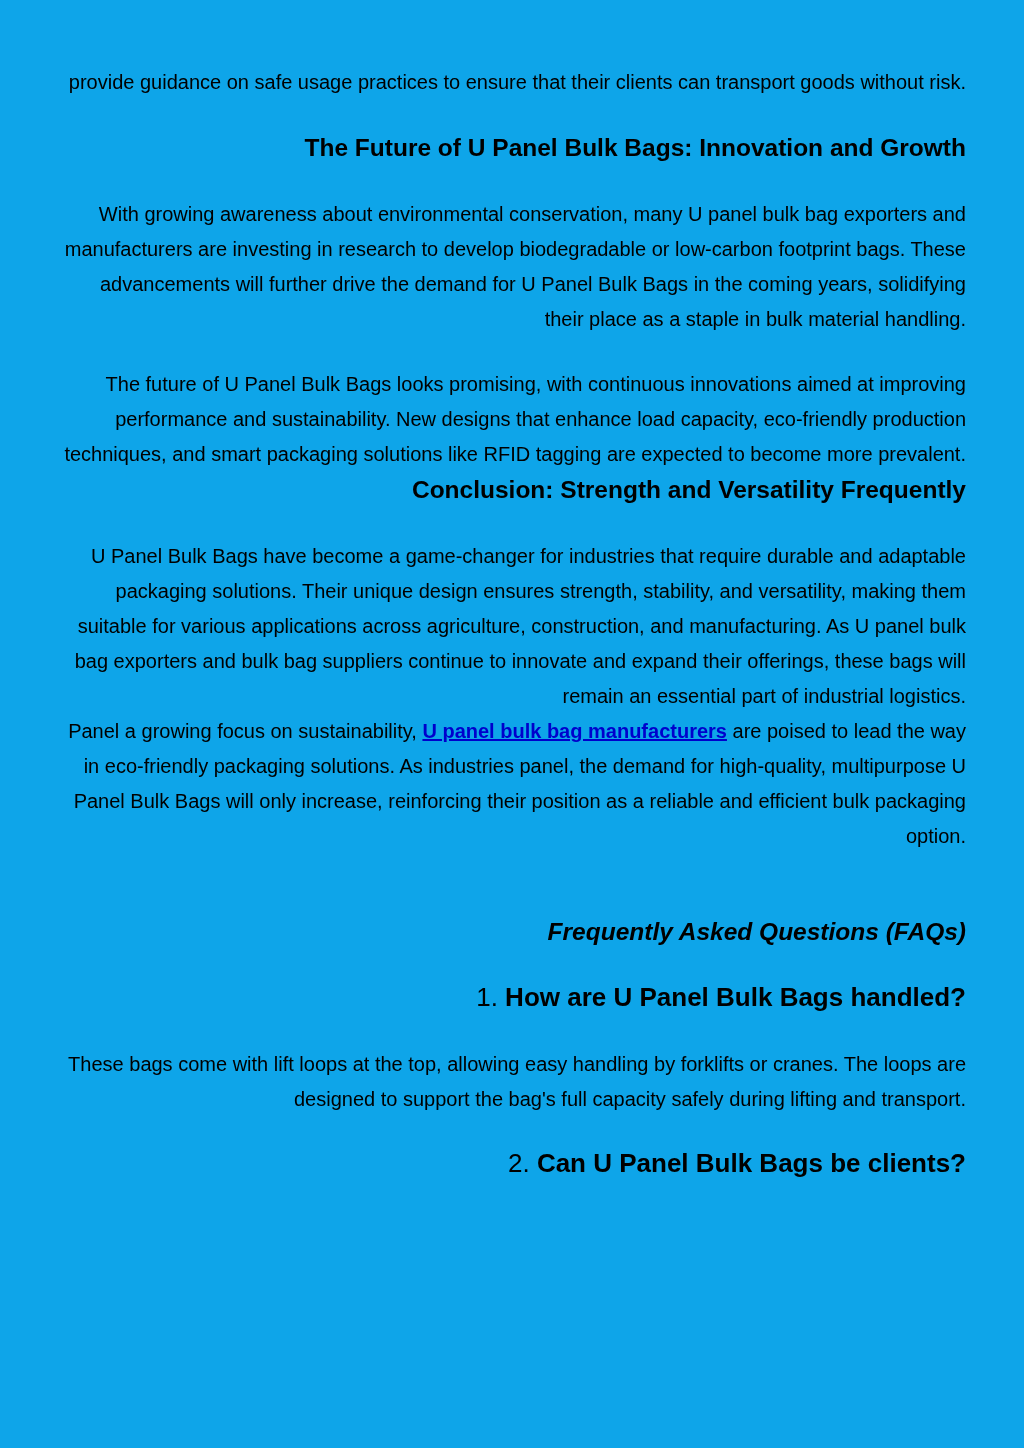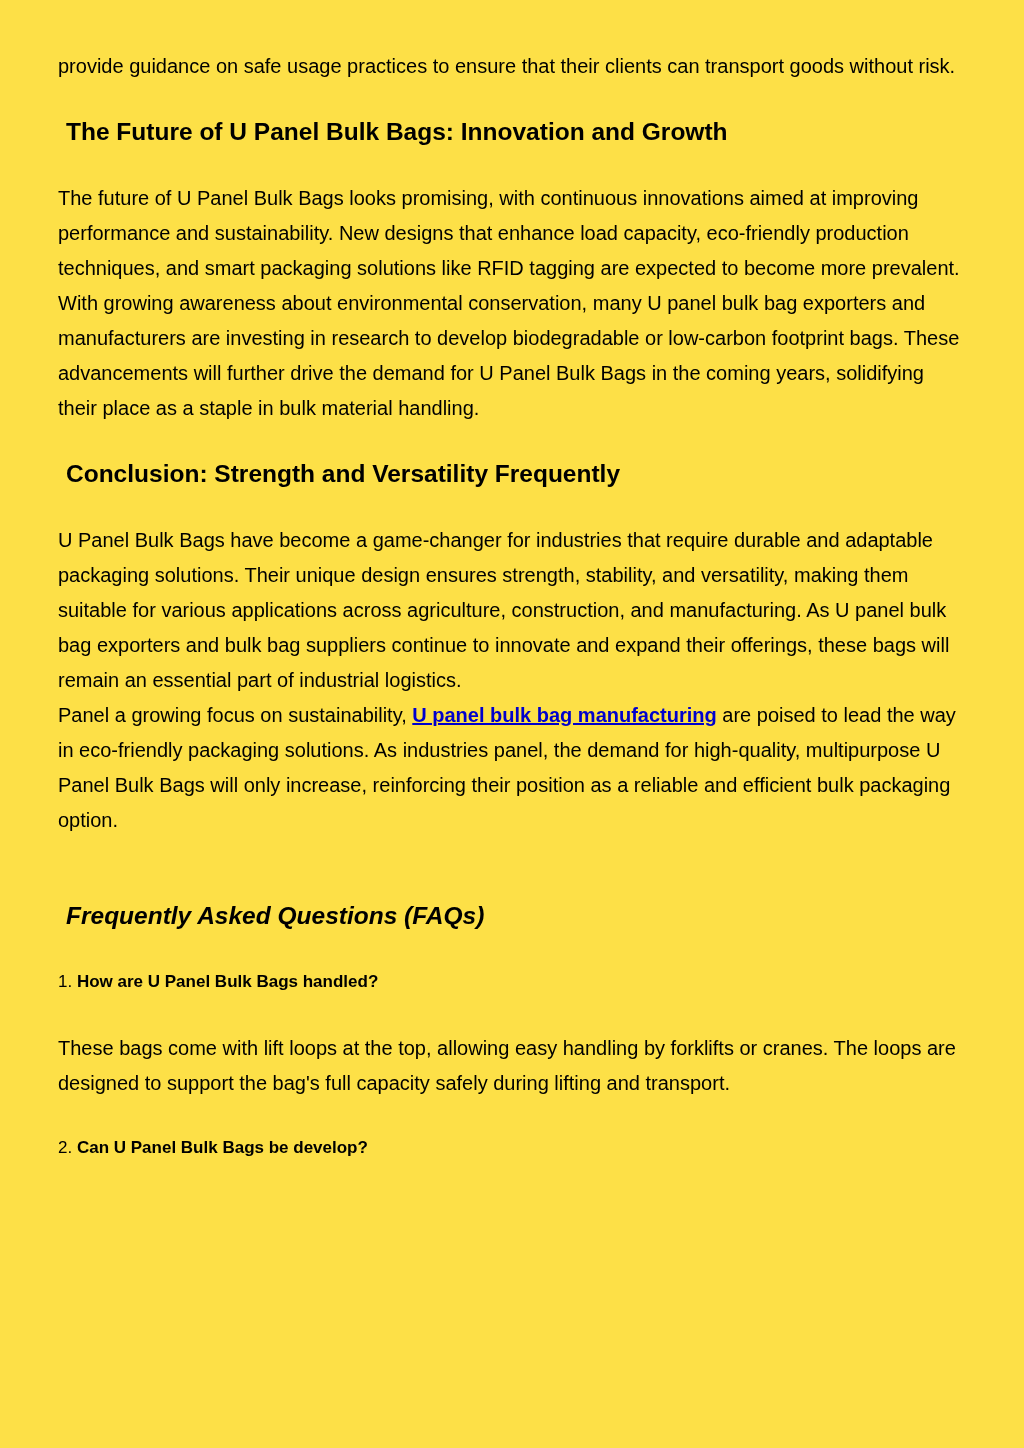--- a/index.html
+++ b/index.html
@@ -4,24 +4,25 @@
 <style>
   * { margin: 0; padding: 0; box-sizing: border-box; }
   html, body {
     background: #ffffff;
     font-family: "Liberation Sans", "DejaVu Sans", sans-serif;
   }
   .page {
     position: relative;
     width: 1024px;
     height: 1448px;
-    background: #fde047;
+    background: #0ea5e9;
     color: #000000;
-    padding: 49px 58px 0 58px;
+    padding: 65px 58px 0 58px;
     overflow: hidden;
+    text-align: right;
   }
   .content {
     width: 908px;
   }
   p.body {
     font-size: 20px;
     line-height: 35px;
     margin: 0 0 30px 0;
     color: #000000;
   }
@@ -33,21 +34,21 @@
     line-height: 36px;
     font-weight: bold;
     margin: 0 0 31px 8px;
     color: #000000;
   }
   h2.doc-h2.section-gap {
     margin-top: 60px;
     font-style: italic;
   }
   h3.doc-h3 {
-    font-size: 17px;
+    font-size: 26px;
     line-height: 33px;
     font-weight: bold;
     margin: 10px 0 33px 0;
     color: #000000;
   }
   h3.doc-h3 .faq-num {
     font-weight: normal;
   }
   a.doc-link {
     color: #0000cc;
@@ -59,33 +60,33 @@
 </head>
 <body>
 
 <div class="page">
   <div class="content">
 
     <p class="body">provide guidance on safe usage practices to ensure that their clients can transport goods without risk.</p>
 
     <h2 class="doc-h2">The Future of U Panel Bulk Bags: Innovation and Growth</h2>
 
+    <p class="body">With growing awareness about environmental conservation, many U panel bulk bag exporters and manufacturers are investing in research to develop biodegradable or low-carbon footprint bags. These advancements will further drive the demand for U Panel Bulk Bags in the coming years, solidifying their place as a staple in bulk material handling.</p>
+
     <p class="body tight">The future of U Panel Bulk Bags looks promising, with continuous innovations aimed at improving performance and sustainability. New designs that enhance load capacity, eco-friendly production techniques, and smart packaging solutions like RFID tagging are expected to become more prevalent.</p>
-
-    <p class="body">With growing awareness about environmental conservation, many U panel bulk bag exporters and manufacturers are investing in research to develop biodegradable or low-carbon footprint bags. These advancements will further drive the demand for U Panel Bulk Bags in the coming years, solidifying their place as a staple in bulk material handling.</p>
 
     <h2 class="doc-h2">Conclusion: Strength and Versatility Frequently</h2>
 
     <p class="body tight">U Panel Bulk Bags have become a game-changer for industries that require durable and adaptable packaging solutions. Their unique design ensures strength, stability, and versatility, making them suitable for various applications across agriculture, construction, and manufacturing. As U panel bulk bag exporters and bulk bag suppliers continue to innovate and expand their offerings, these bags will remain an essential part of industrial logistics.</p>
 
-    <p class="body"><span>Panel a growing focus on sustainability, </span><a class="doc-link" href="#">U panel bulk bag manufacturing</a><span> are poised to lead the way in eco-friendly packaging solutions. As industries panel, the demand for high-quality, multipurpose U Panel Bulk Bags will only increase, reinforcing their position as a reliable and efficient bulk packaging option.</span></p>
+    <p class="body"><span>Panel a growing focus on sustainability, </span><a class="doc-link" href="#">U panel bulk bag manufacturers</a><span> are poised to lead the way in eco-friendly packaging solutions. As industries panel, the demand for high-quality, multipurpose U Panel Bulk Bags will only increase, reinforcing their position as a reliable and efficient bulk packaging option.</span></p>
 
     <h2 class="doc-h2 section-gap">Frequently Asked Questions (FAQs)</h2>
 
     <h3 class="doc-h3"><span class="faq-num">1.</span> <span>How are U Panel Bulk Bags handled?</span></h3>
 
     <p class="body">These bags come with lift loops at the top, allowing easy handling by forklifts or cranes. The loops are designed to support the bag's full capacity safely during lifting and transport.</p>
 
-    <h3 class="doc-h3"><span class="faq-num">2.</span> <span>Can U Panel Bulk Bags be develop?</span></h3>
+    <h3 class="doc-h3"><span class="faq-num">2.</span> <span>Can U Panel Bulk Bags be clients?</span></h3>
 
 
   </div>
 </div>
 
 </body></html>

